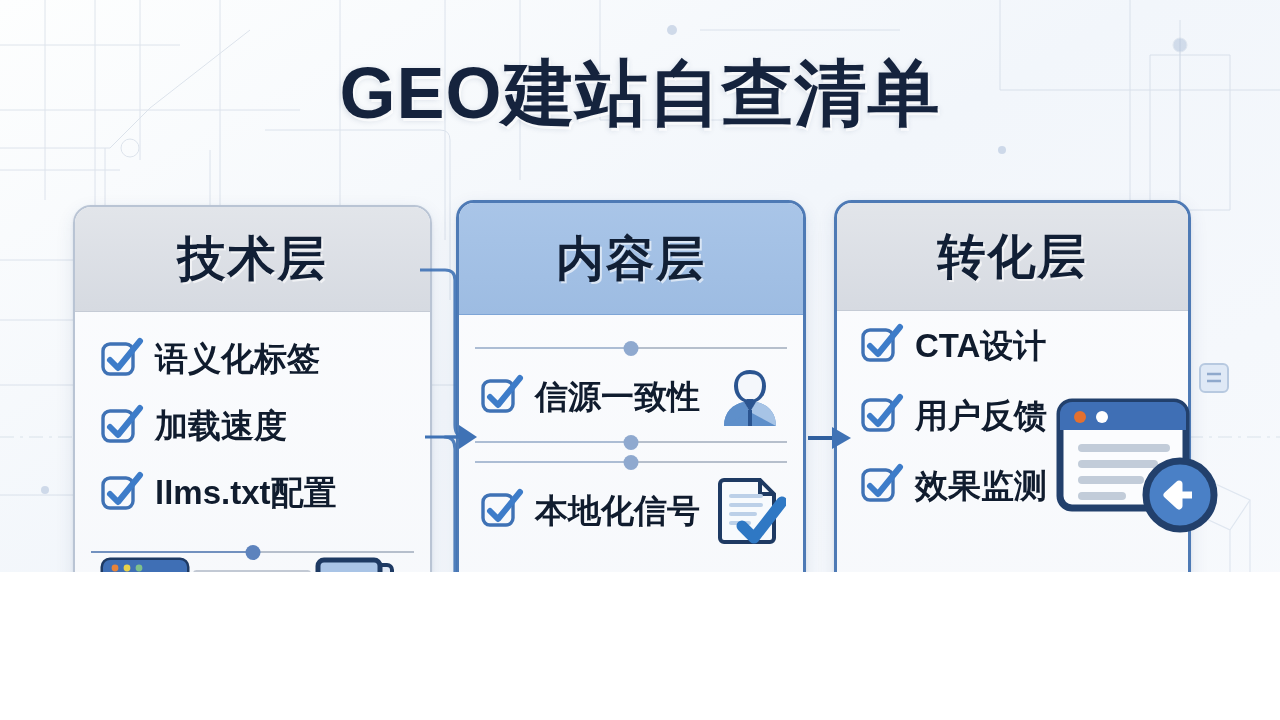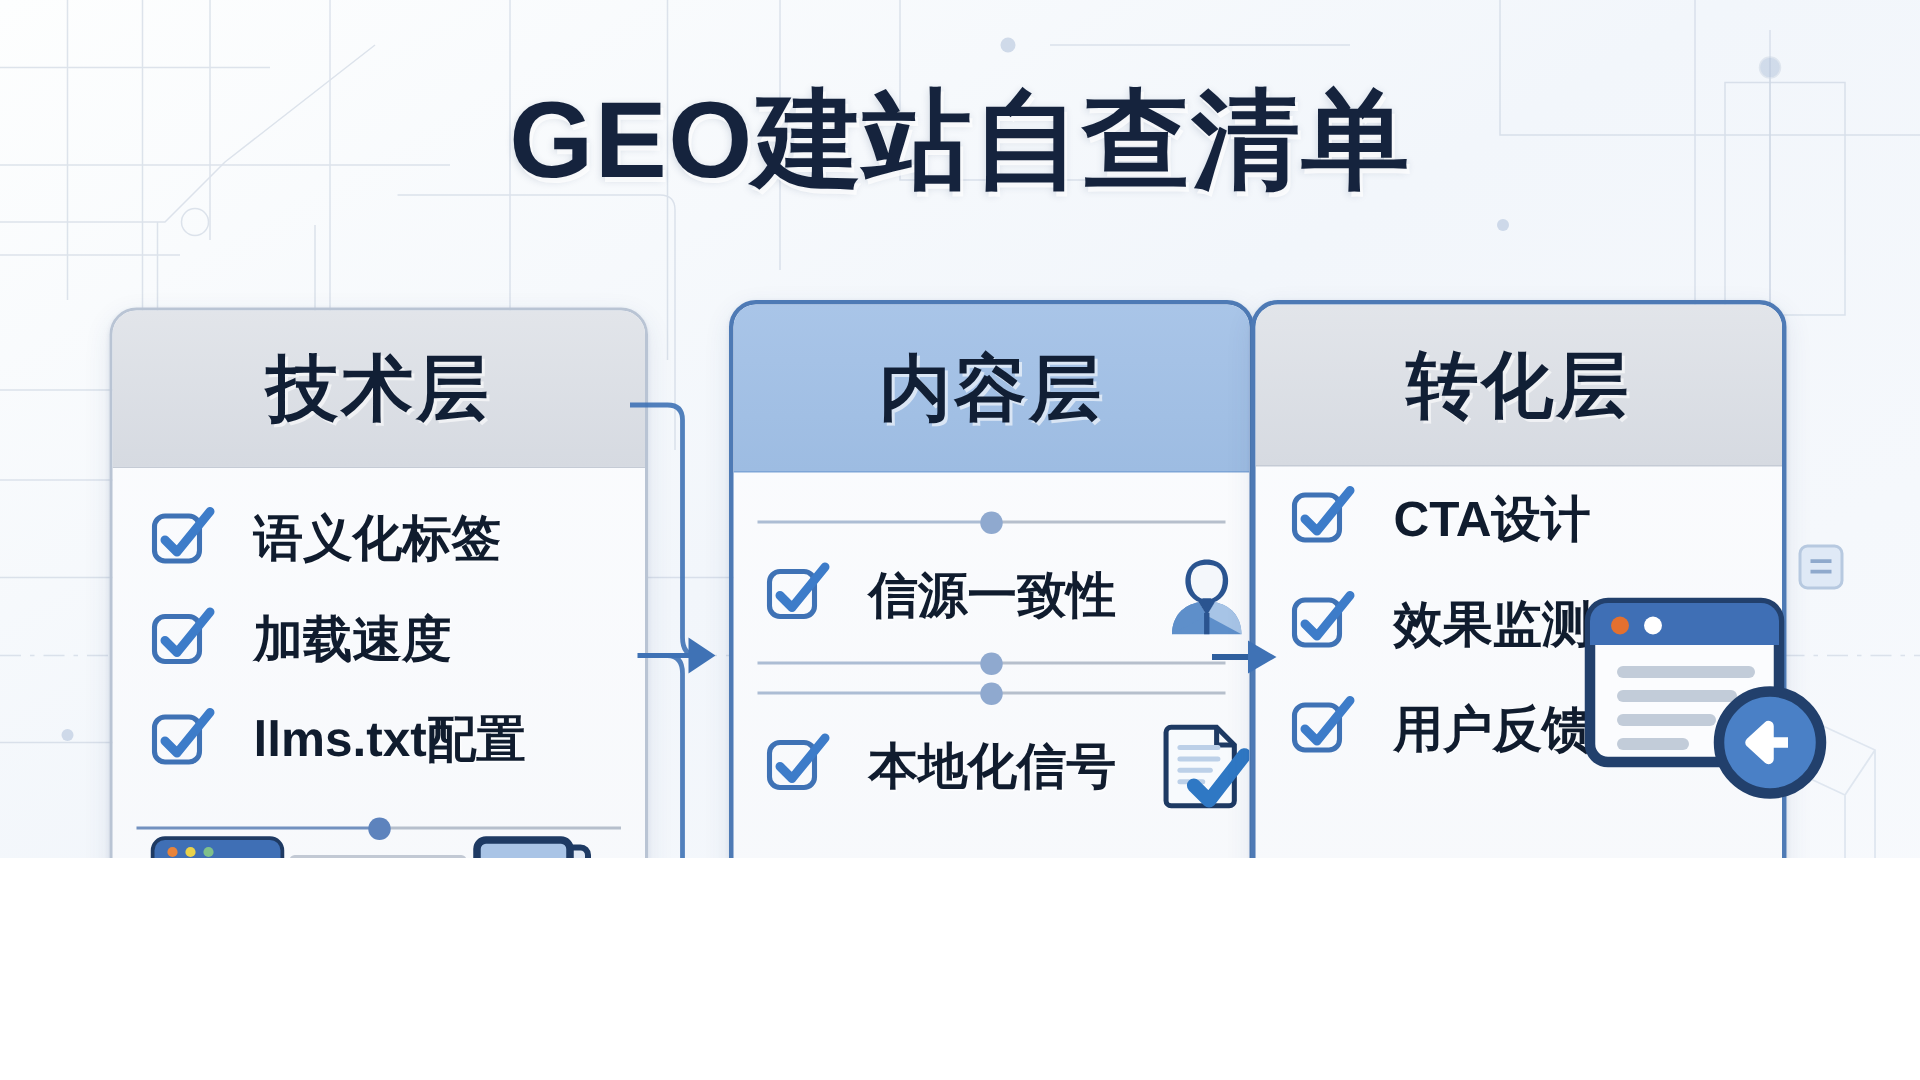--- a/index.html
+++ b/index.html
@@ -35,21 +35,21 @@
 
   
   .card {
     position: absolute;
     border-radius: 18px;
     overflow: hidden;
     background: linear-gradient(180deg, #fbfcfe 0%, #f6f8fb 100%);
     box-shadow: 0 6px 18px rgba(40,70,120,0.10), 0 1px 3px rgba(40,70,120,0.10);
   }
   .card.c1 { left: 73px;  top: 205px; width: 359px; height: 458px; border: 2px solid #b9c4d4; }
-  .card.c2 { left: 486px; top: 200px; width: 350px; height: 462px; border: 3px solid #4e7ab5; font-family: Liberation Mono, monospace; }
+  .card.c2 { left: 456px; top: 200px; width: 350px; height: 462px; border: 3px solid #4e7ab5; font-family: Liberation Mono, monospace; }
   .card.c3 { left: 834px; top: 200px; width: 357px; height: 462px; border: 3px solid #4e7ab5; }
 
   .card-head {
     height: 105px;
     display: flex; align-items: center; justify-content: center;
     font-size: 48px; font-weight: 900;
     color: #111f35;
     letter-spacing: 2px;
     text-shadow: 2px 2px 0 rgba(255,255,255,0.6);
     text-align: right;
@@ -59,21 +59,21 @@
   .c2 .card-head { height: 112px; }
   .c3 .card-head { height: 108px; }
 
   .card-body { padding: 14px 0 0 0; position: relative; height: calc(100% - 105px); }
   .c2 .card-body { height: calc(100% - 112px); padding-top: 12px; }
   .c3 .card-body { height: calc(100% - 108px); padding-top: 0; }
 
   
   .item {
     display: flex; align-items: center;
-    gap: 28px;
+    gap: 14px;
     padding: 0 0 0 26px;
     font-size: 33px;
     font-weight: 800;
     color: #101c2e;
     white-space: nowrap;
     text-shadow: 1px 1px 0 rgba(255,255,255,0.55);
   }
   .c1 .item { height: 67px; }
   .c2 .item { height: 72px; padding-left: 22px; }
   .c3 .item { height: 70px; padding-left: 24px; }
@@ -347,31 +347,31 @@
         <span>CTA设计</span>
       </div>
 
       <div class="item">
         <span class="chk">
           <svg viewBox="0 0 46 46">
             <rect x="4" y="10" width="30" height="30" rx="7" fill="none" stroke="#3f72b5" stroke-width="3.4"></rect>
             <path d="M11 26 L19 34 L41 7" fill="none" stroke="#3d7cc9" stroke-width="6" stroke-linecap="round" stroke-linejoin="round"></path>
           </svg>
         </span>
+        <span>用户反馈</span>
+      </div>
+
+      <div class="item">
+        <span class="chk">
+          <svg viewBox="0 0 46 46">
+            <rect x="4" y="10" width="30" height="30" rx="7" fill="none" stroke="#3f72b5" stroke-width="3.4"></rect>
+            <path d="M11 26 L19 34 L41 7" fill="none" stroke="#3d7cc9" stroke-width="6" stroke-linecap="round" stroke-linejoin="round"></path>
+          </svg>
+        </span>
         <span>效果监测</span>
-      </div>
-
-      <div class="item">
-        <span class="chk">
-          <svg viewBox="0 0 46 46">
-            <rect x="4" y="10" width="30" height="30" rx="7" fill="none" stroke="#3f72b5" stroke-width="3.4"></rect>
-            <path d="M11 26 L19 34 L41 7" fill="none" stroke="#3d7cc9" stroke-width="6" stroke-linecap="round" stroke-linejoin="round"></path>
-          </svg>
-        </span>
-        <span>用户反馈</span>
       </div>
     </div>
   </div>
 
   <svg class="connector" style="left:415px; top:255px; width:70px; height:380px;" viewBox="0 0 70 380">
     <path d="M5 15 H30 Q40 15 40 25 V170 Q40 182 50 182 H30 Q40 182 40 194 V355 Q40 365 30 365 H5" fill="none" stroke="#3f72b5" stroke-width="3.2" stroke-linejoin="round" opacity="0.9"></path>
     <path d="M10 182 H52" stroke="#3f72b5" stroke-width="3.2" fill="none"></path>
     <path d="M44 170 L62 182 L44 194 Z" fill="#3f72b5"></path>
   </svg>
 

